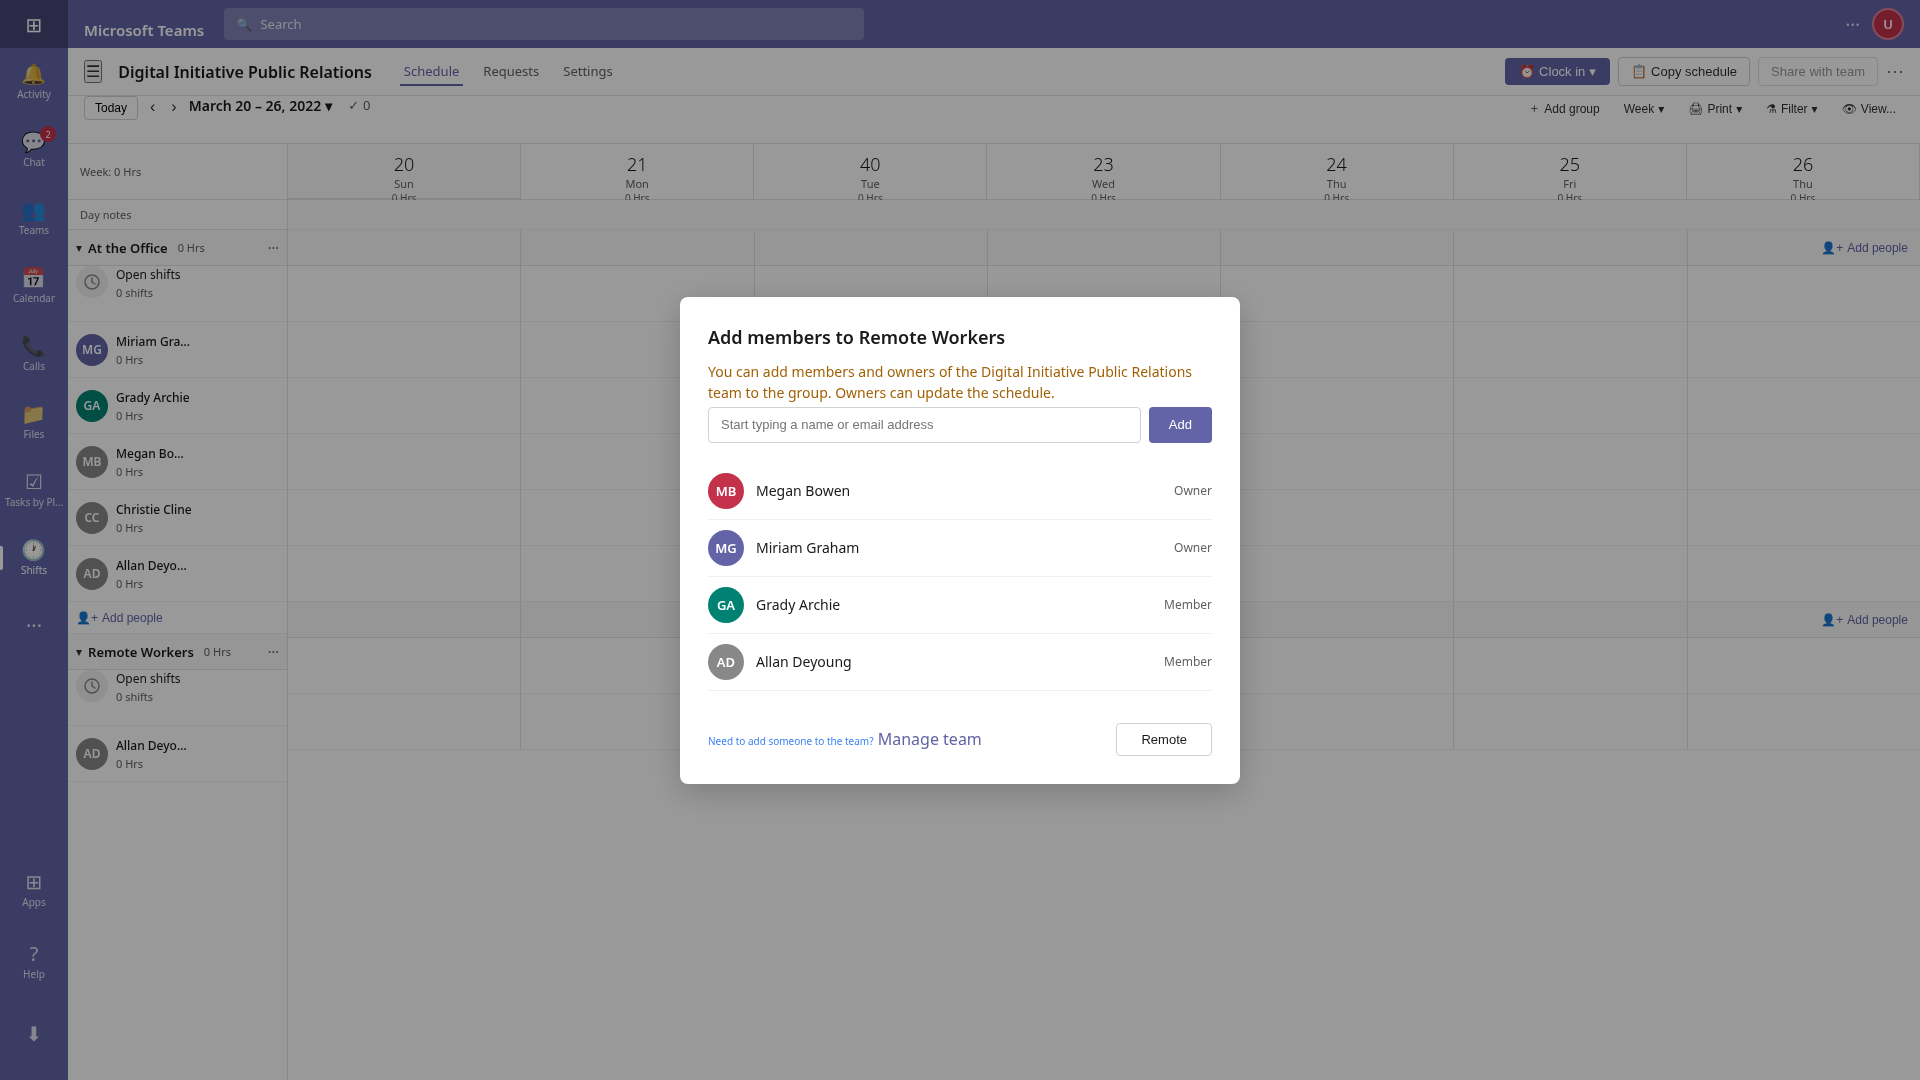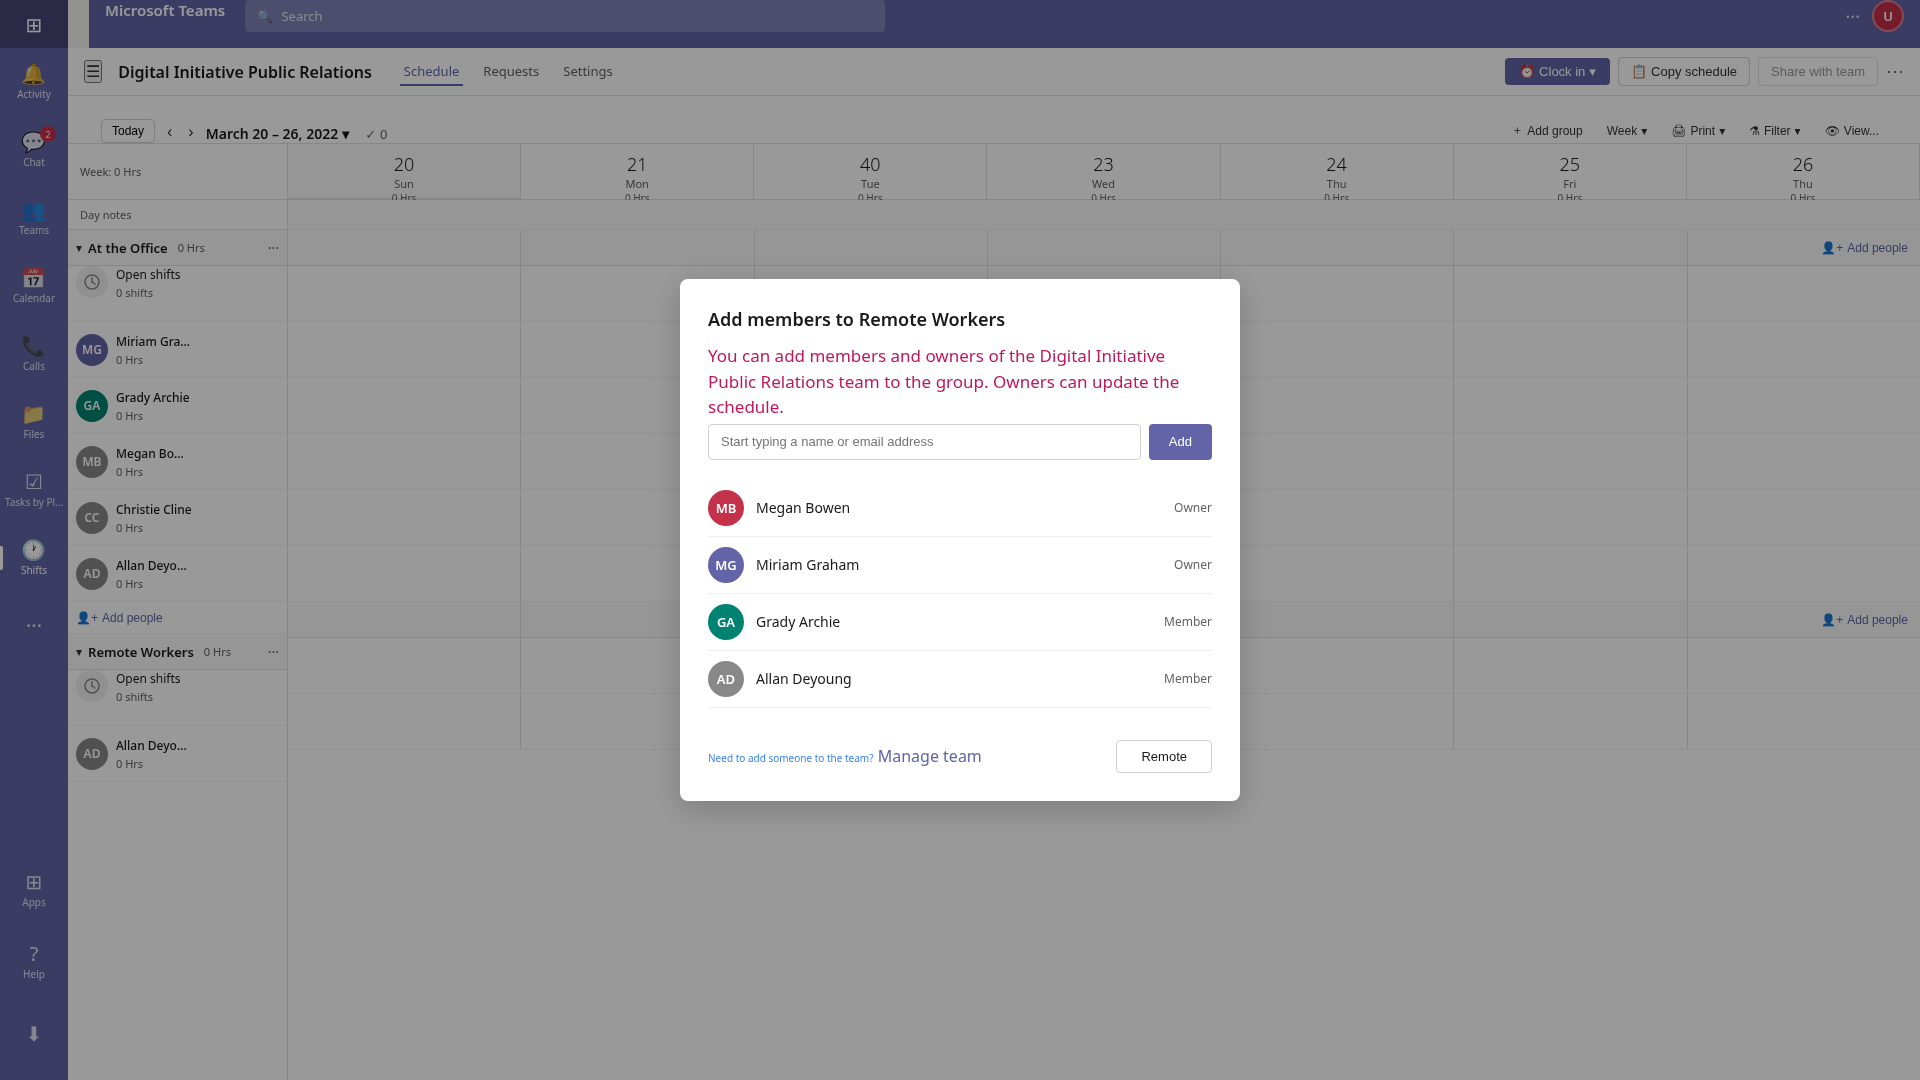--- a/index.html
+++ b/index.html
@@ -71,24 +71,23 @@
     .sidebar-bottom { display: flex; flex-direction: column; align-items: center; padding-bottom: 12px; gap: 4px; }
 
     
     .main-container { flex: 1; display: flex; flex-direction: column; height: 1080px; }
 
     
     .top-bar {
       height: 48px;
       background: #6264a7;
       display: flex;
-      align-items: flex-start;
-      padding: 0 16px;
+      align-items: flex-end;
+      padding: 8px 16px;
       gap: 12px;
-      margin-left: 21px;
     }
     .app-title { color: white; font-size: 15px; font-weight: 600; margin-right: 8px; }
     .search-box {
       flex: 1;
       max-width: 640px;
       height: 32px;
       background: rgba(255,255,255,0.2);
       border-radius: 4px;
       display: flex;
       align-items: center;
@@ -167,22 +166,22 @@
       font-size: 13px;
       cursor: pointer;
     }
     .ellipsis-btn { color: #616161; font-size: 18px; cursor: pointer; background: none; border: none; }
 
     
     .sub-header {
       height: 48px;
       border-bottom: 1px solid #e1e1e1;
       display: flex;
-      align-items: flex-end;
-      padding: 0 33px;
+      align-items: flex-start;
+      padding: 0 16px;
       gap: 8px;
       background: white;
     }
     .today-btn {
       padding: 4px 10px;
       border: 1px solid #d1d1d1;
       border-radius: 4px;
       font-size: 12px;
       cursor: pointer;
       background: white;
@@ -337,21 +336,21 @@
     }
     .modal {
       background: white;
       border-radius: 8px;
       width: 560px;
       padding: 28px;
       box-shadow: 0 8px 32px rgba(0,0,0,0.2);
       position: relative;
     }
     .modal-title { font-size: 18px; font-weight: 600; color: #1a1a1a; margin-bottom: 12px; }
-    .modal-desc { font-size: 17px; color: #be185d; margin-bottom: 4px; line-height: 1.5; }
+    .modal-desc { font-size: 14px; color: #a16207; margin-bottom: 4px; line-height: 1.5; }
     .modal-search-row { display: flex; gap: 8px; margin-bottom: 20px; }
     .modal-search-input {
       flex: 1;
       height: 36px;
       border: 1px solid #d1d1d1;
       border-radius: 4px;
       padding: 0 12px;
       font-size: 13px;
       outline: none;
       color: #616161;

